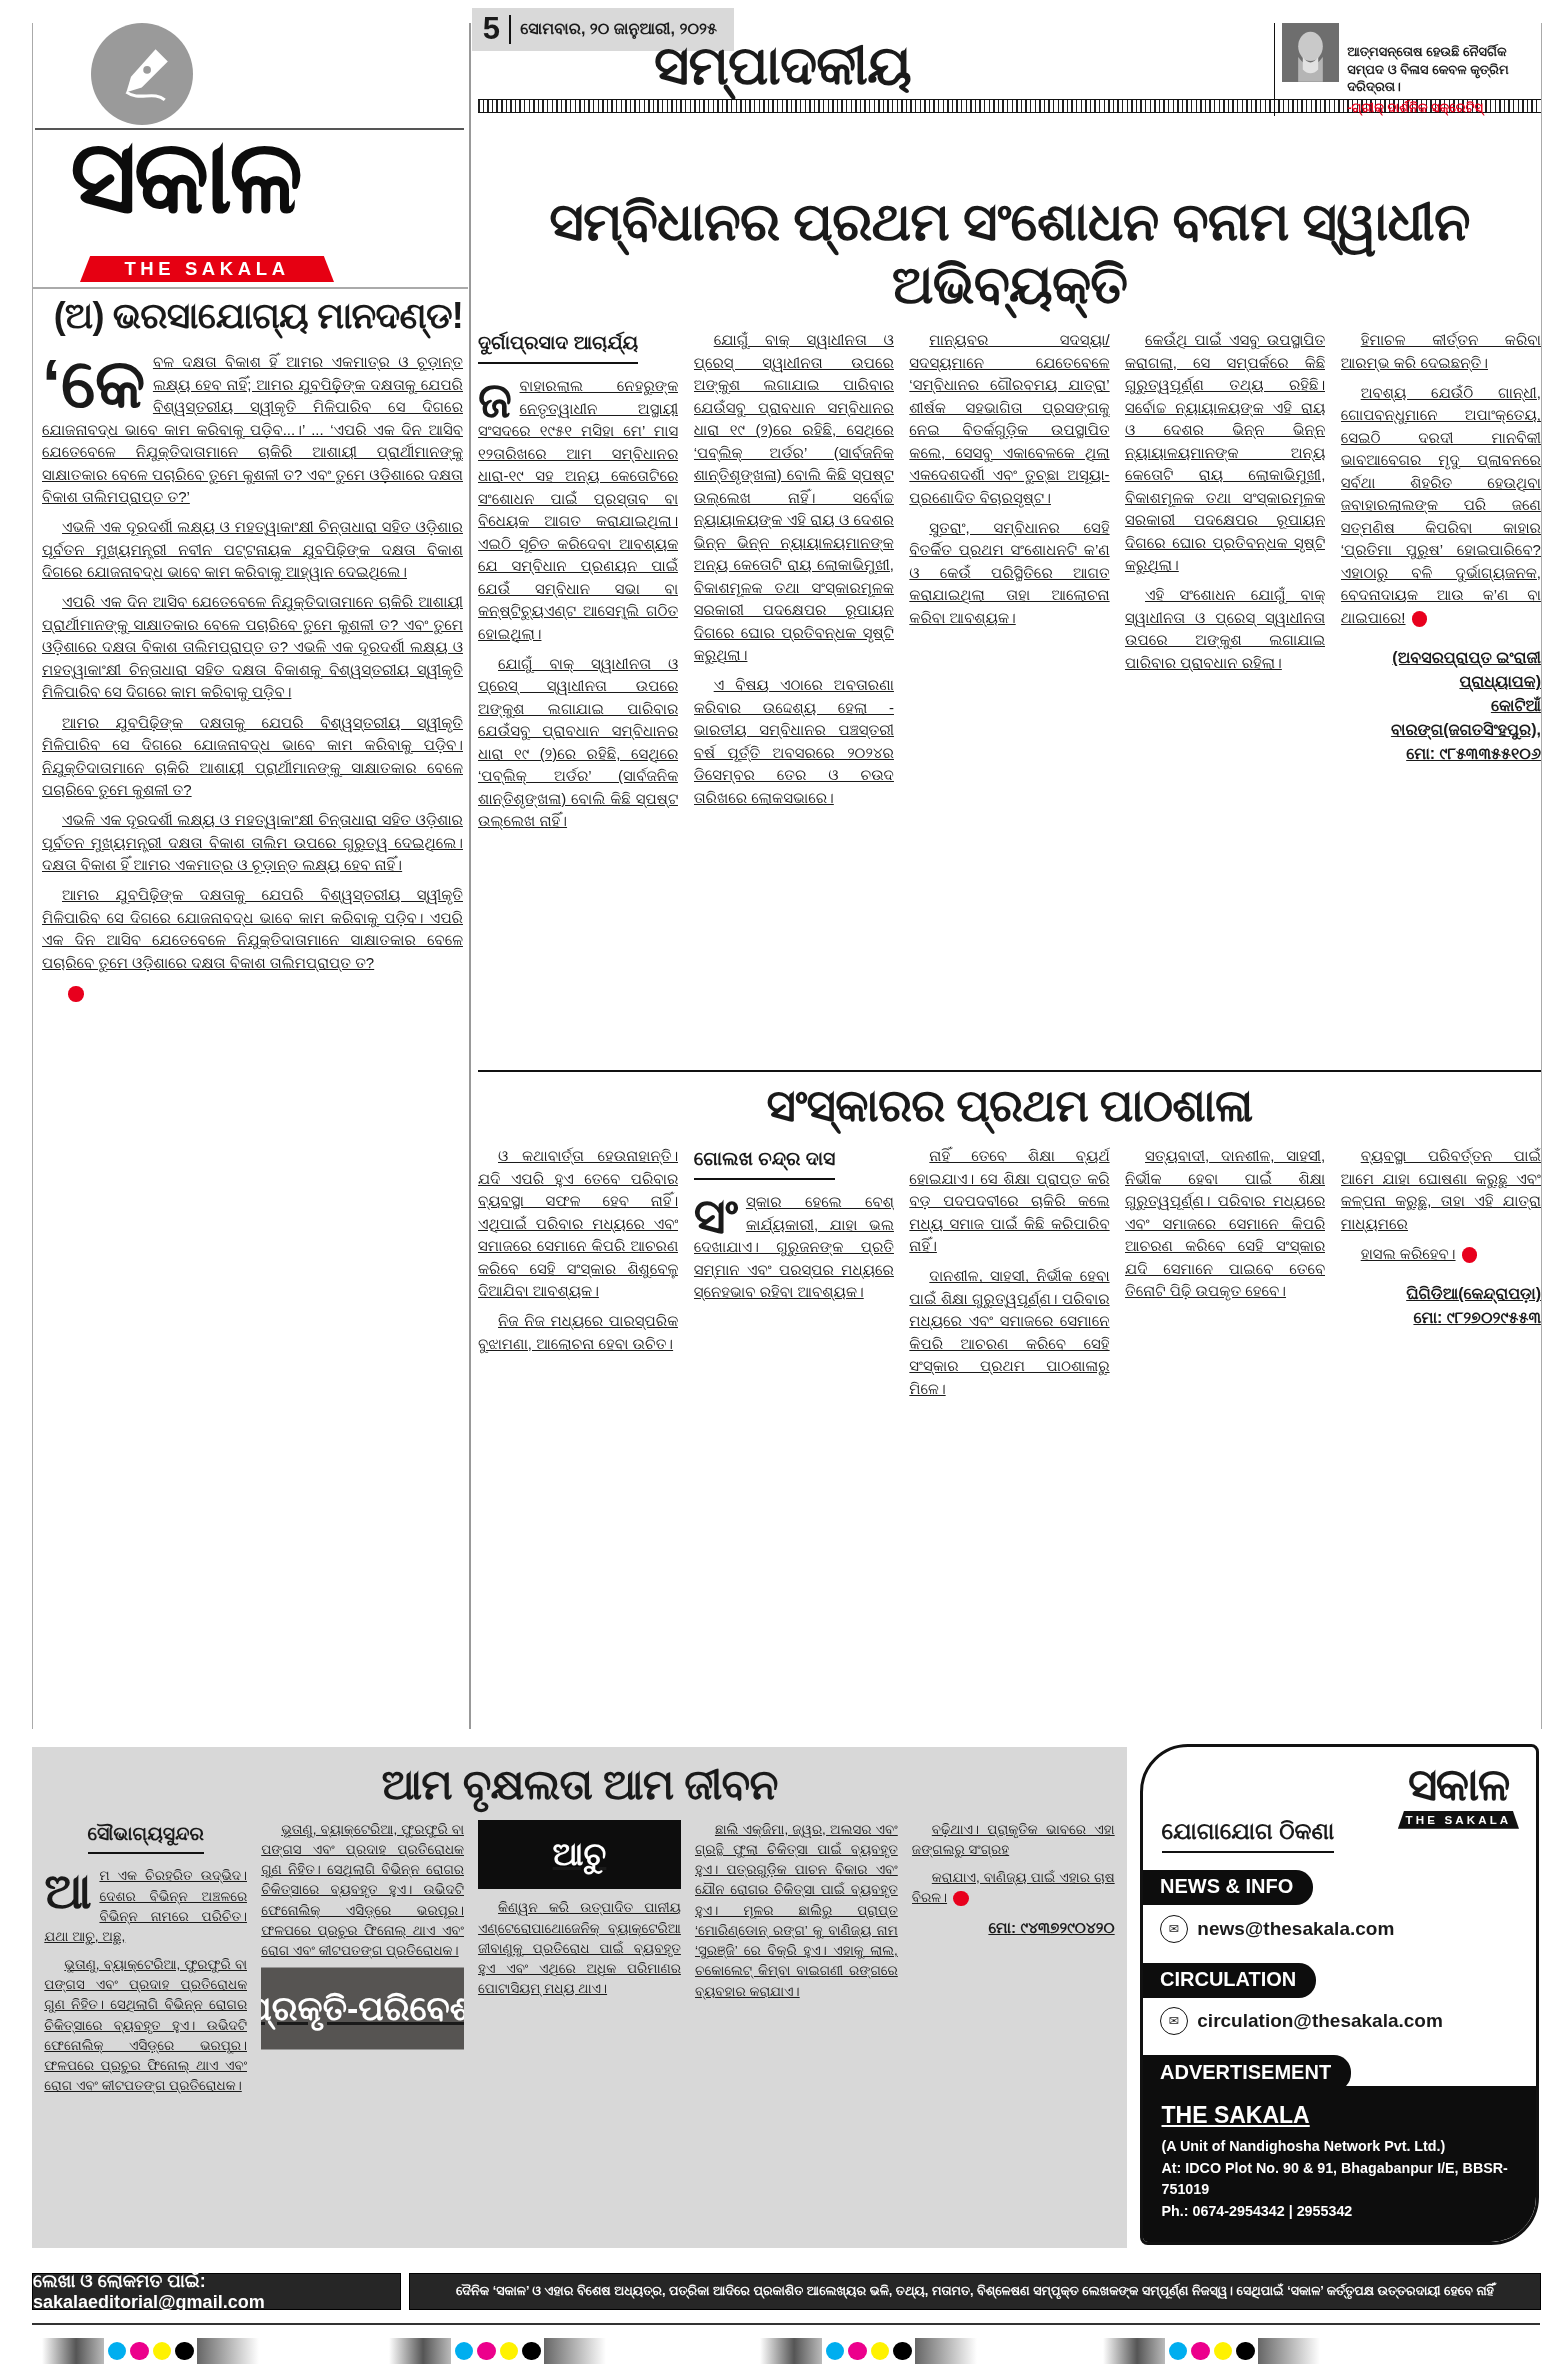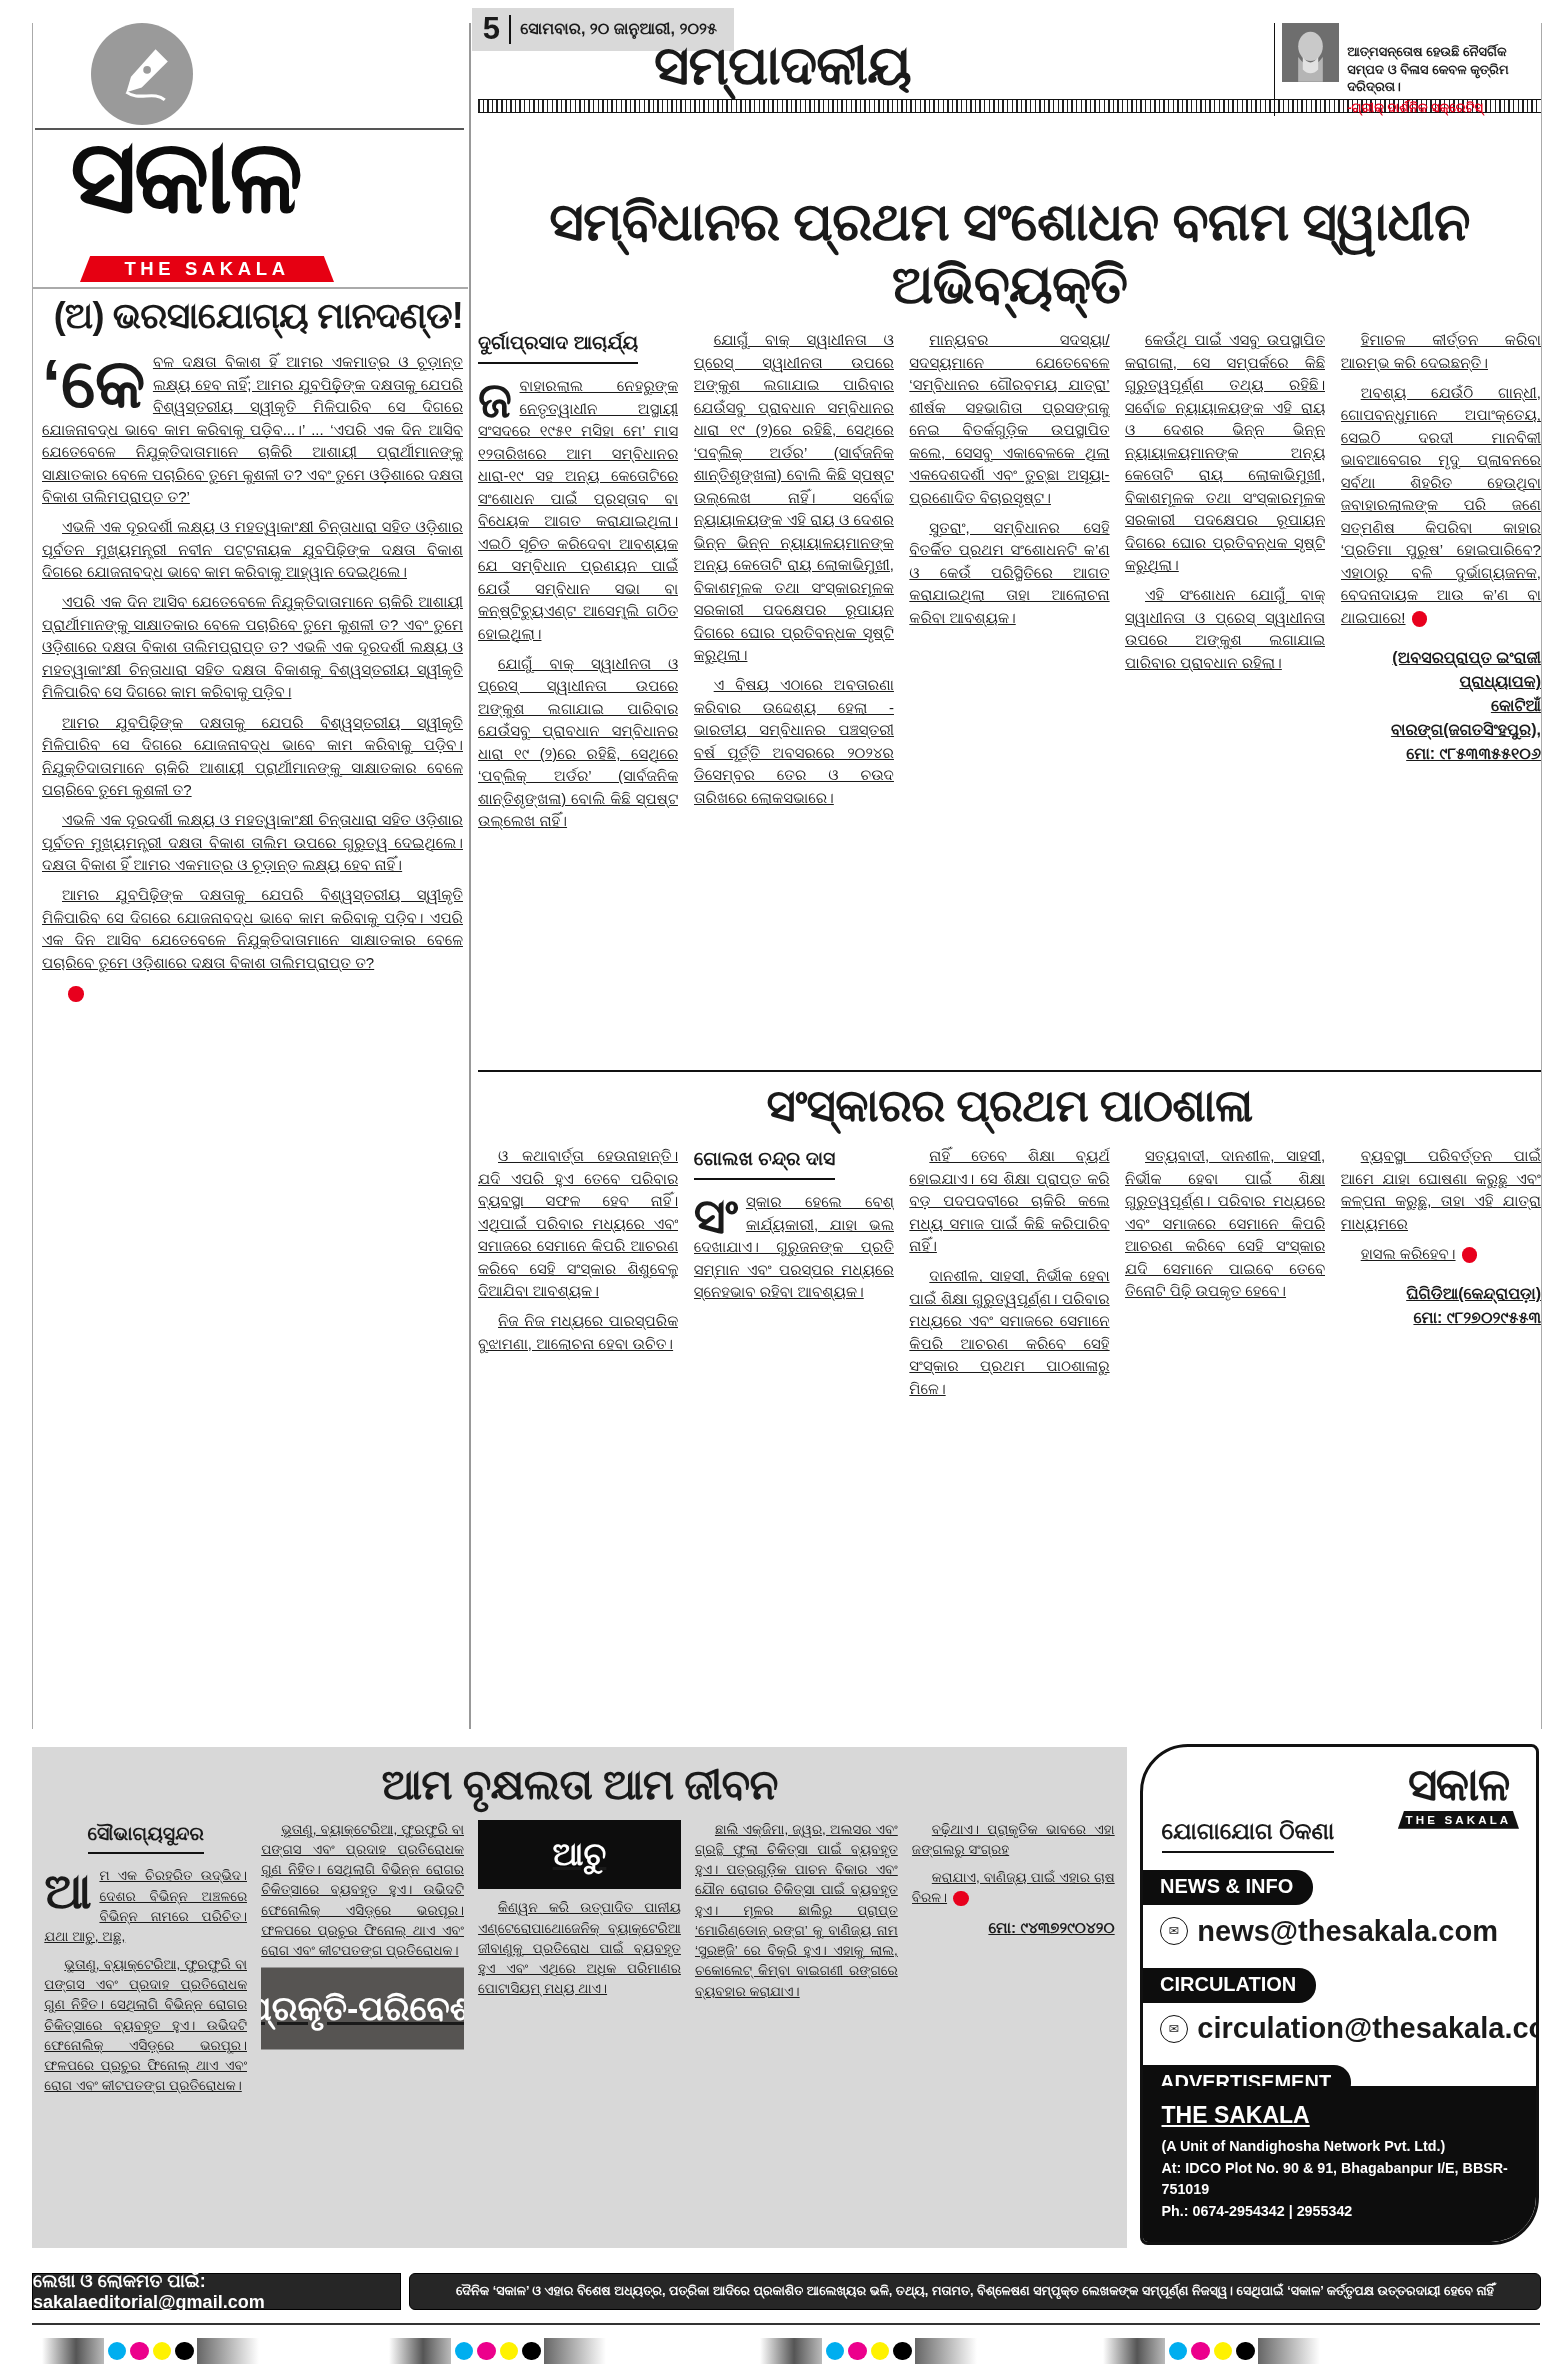--- a/index.html
+++ b/index.html
@@ -85,30 +85,30 @@
                       padding:2.3px 7.7px;clip-path:polygon(5% 0,95% 0,100% 100%,0 100%);}
   .contact-title{position:absolute;left:18.5px;top:71px;font-size:23px;font-weight:bold;
                  border-bottom:2.3px solid #111;padding-bottom:6.2px;}
   .contact-sections{position:absolute;left:0;top:123px;width:100%;}
   .csection{margin-bottom:20px;}
   .csection .pill{display:inline-block;background:#0d0d0d;color:#fff;font-size:20px;font-weight:bold;
                   padding:5.4px 20px 7px 17px;border-radius:0 17px 17px 0;}
   .csection .row{display:flex;align-items:center;gap:9.3px;padding:9.3px 0 0 17px;}
   .env{width:26px;height:26px;border:1.5px solid #111;border-radius:50%;display:flex;flex:none;
        align-items:center;justify-content:center;font-size:12.3px;}
-  .email{font-size:29px;font-weight:bold;}
+  .email{font-size:19px;font-weight:bold;}
   .company{position:absolute;left:0;bottom:0;width:100%;box-sizing:border-box;background:#0d0d0d;
            color:#fff;padding:15.4px 18.5px 20px 18.5px;border-radius:0 0 42px 0;}
   .company .name{font-size:23px;font-weight:bold;text-decoration:underline;margin-bottom:7.7px;}
   .company .line{font-size:14.3px;font-weight:bold;line-height:1.5;}
   
   .fbar{height:37px;background:#262626;color:#fff;display:flex;align-items:center;
         justify-content:center;box-sizing:border-box;border:1.5px solid #000;}
   .fbar1{left:32px;top:2273px;width:369px;font-size:18px;font-weight:bold;}
-  .fbar2{left:409px;top:2273px;width:1132px;font-size:12.7px;font-weight:bold;padding:0 7.7px;border-radius:6px;}
+  .fbar2{left:409px;top:2273px;width:1132px;font-size:12.7px;font-weight:bold;padding:0 7.7px;}
   .footer-rule{left:32px;top:2323px;width:1508px;height:2.3px;background:#333;}
   .cmyk{top:2338px;height:26px;display:flex;align-items:center;gap:3.9px;}
   .cmyk .grad-l{width:62px;height:100%;background:linear-gradient(90deg,#fff,#555 55%,#bbb);}
   .cmyk .grad-r{width:62px;height:100%;background:linear-gradient(90deg,#666,#fff);}
   .cmyk .dot{width:18.5px;height:18.5px;border-radius:50%;}
 </style>
 </head>
 <body>
 
 <div class="page">

